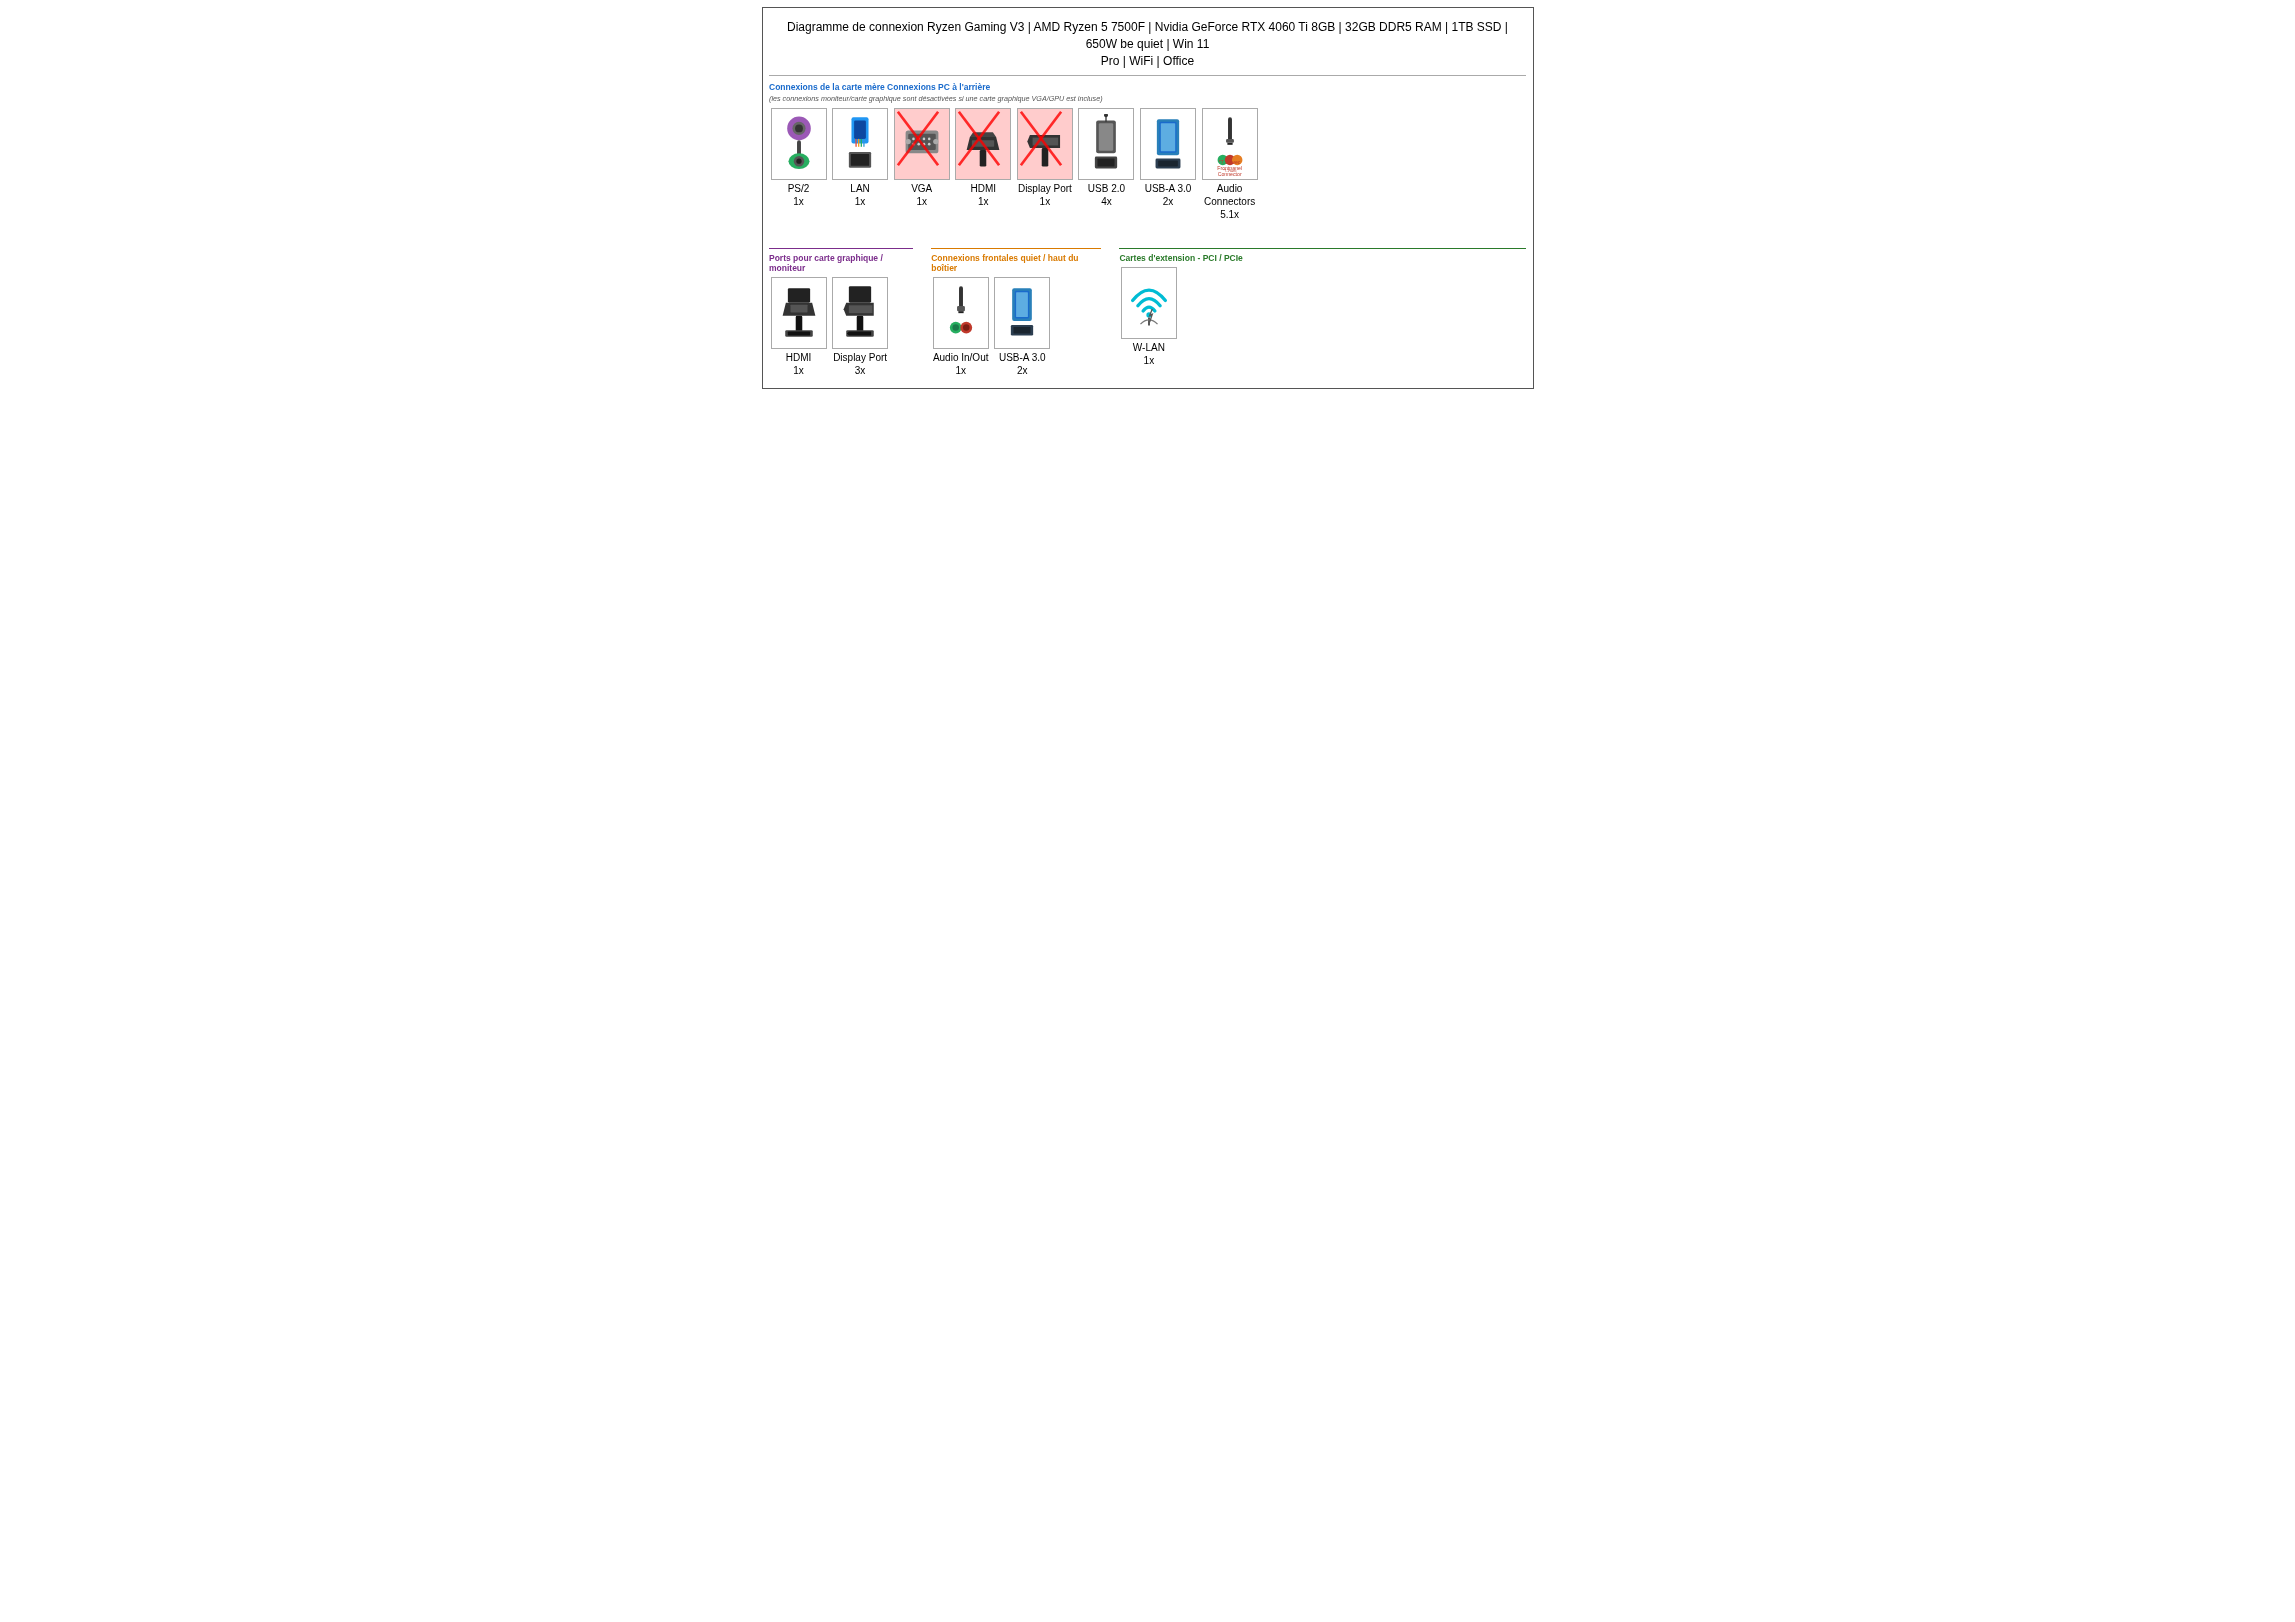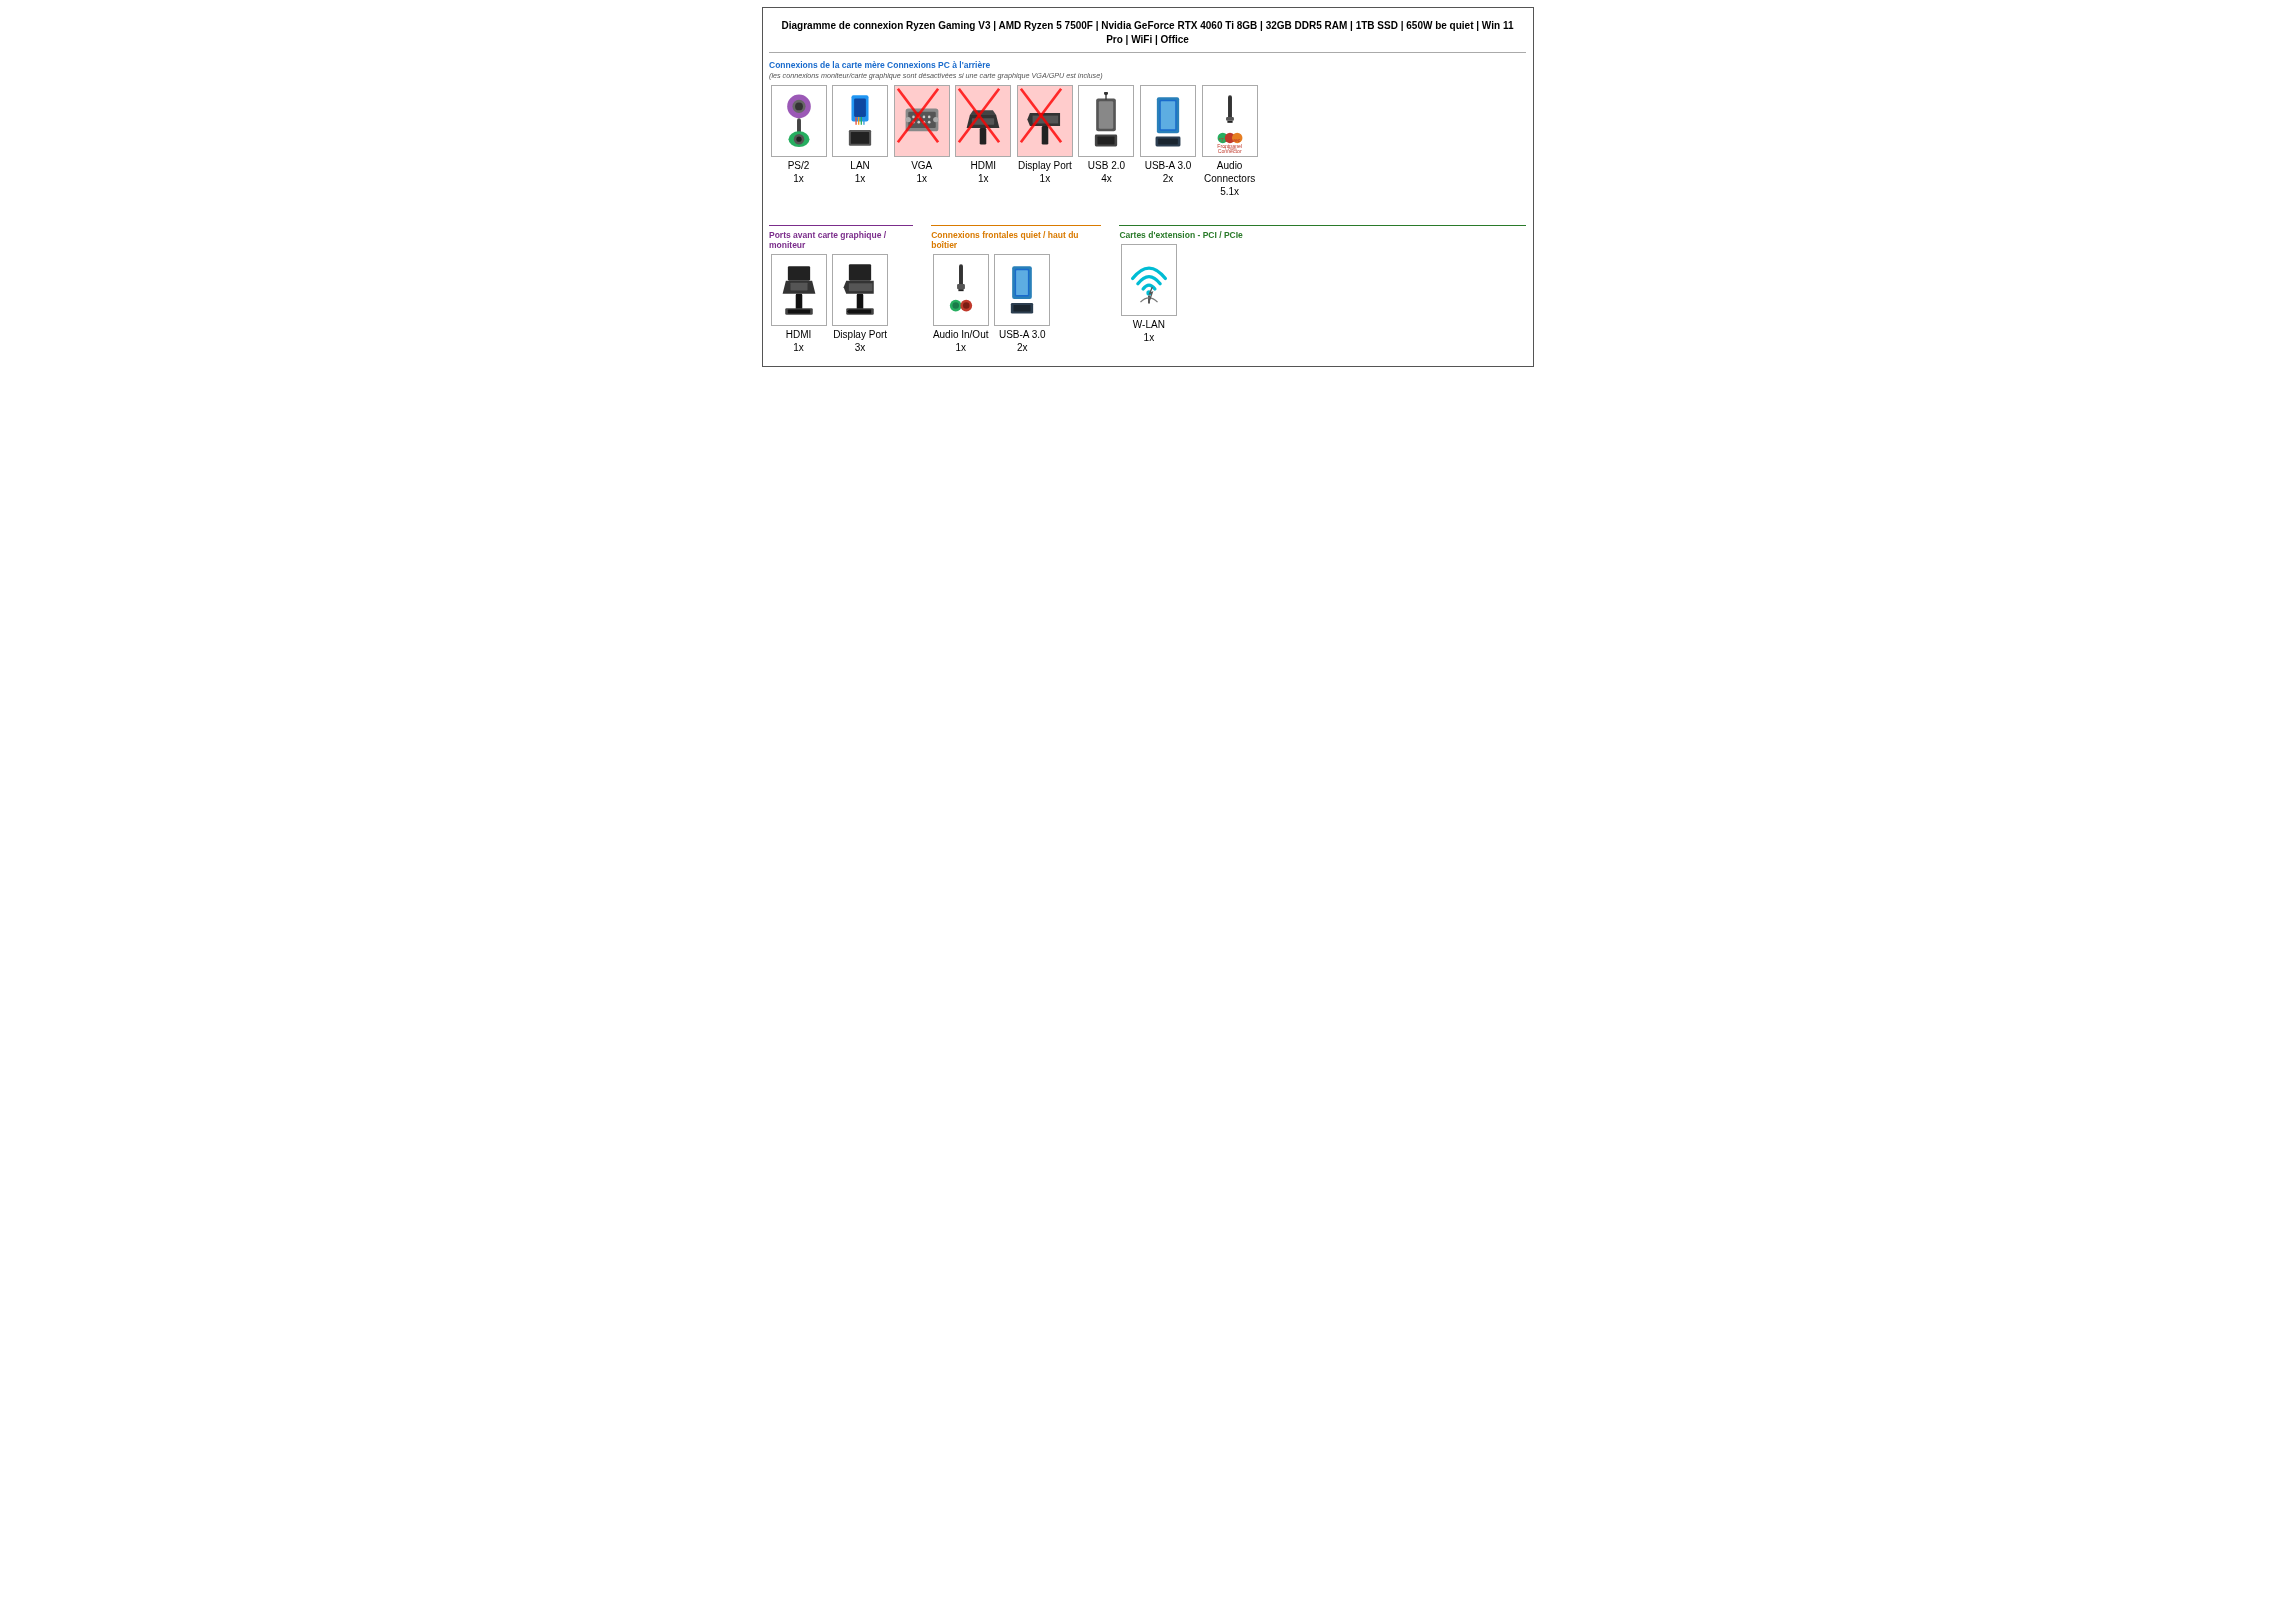--- a/index.html
+++ b/index.html
@@ -11,22 +11,22 @@
       width: 785px;
       margin: 0 auto;
     }
     .outer-border {
       border: 1.3px solid #555;
       margin: 6.5px;
       padding: 6.5px;
     }
     .title-bar {
       text-align: center;
-      font-weight: bold;
-      font-size: 10px;
+      font-weight: normal;
+      font-size: 12px;
       padding: 5.2px 2.6px;
       border-bottom: 0.7px solid #aaa;
       margin-bottom: 6.5px;
       line-height: 1.4;
     }
     .section-heading {
       font-weight: bold;
       font-size: 8.5px;
       margin-bottom: 1.3px;
     }
@@ -285,21 +285,21 @@
         <div class="connector-label">Audio<br>Connectors<br>5.1x</div>
       </div>
 
     </div>
   </div>
 
   <div class="sections-row">
 
     <div class="section-block" style="max-width: 144px;">
       <div class="divider-line divider-purple"></div>
-      <div class="section-heading section-label-purple">Ports avant carte graphique / moniteur</div>
+      <div class="section-heading section-label-purple">Ports pour carte graphique / moniteur</div>
       <div class="connector-row" style="margin-top:3.9px;">
 
         <div class="connector-item">
           <div class="connector-box-sm">
             <svg viewBox="0 0 70 90" width="46" height="59">
 
               <rect x="18" y="8" width="34" height="22" rx="2" fill="#222"></rect>
               <path d="M15 30 L55 30 L60 50 L10 50 Z" fill="#333"></path>
               <rect x="22" y="33" width="26" height="12" rx="1" fill="#555"></rect>
 

